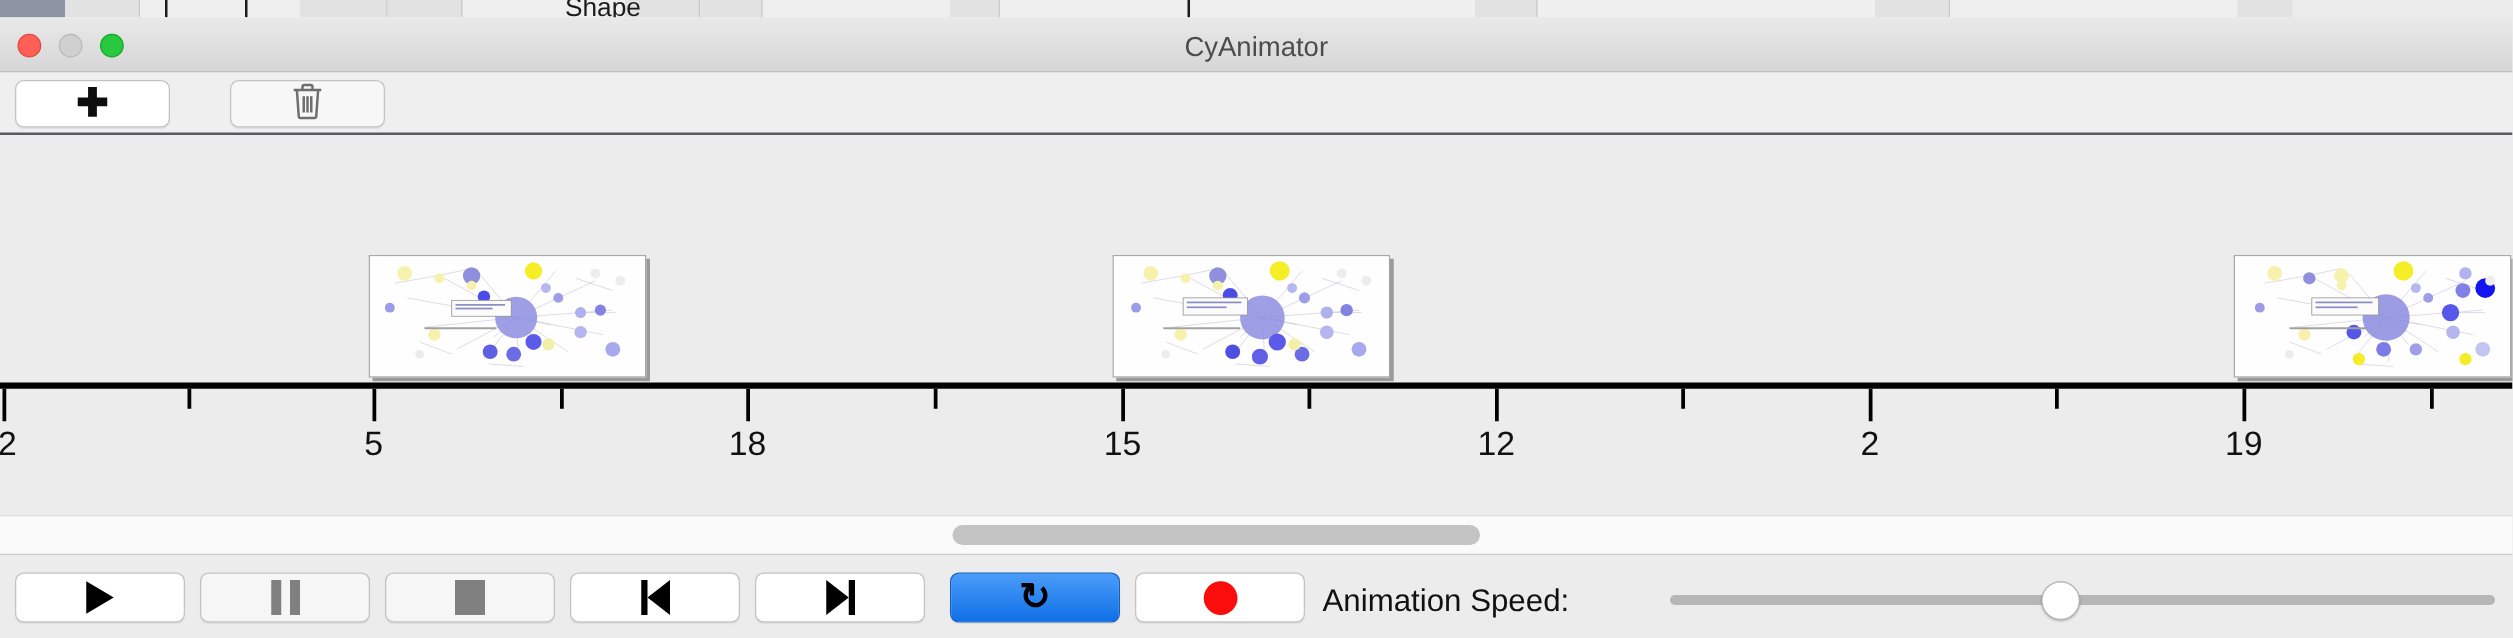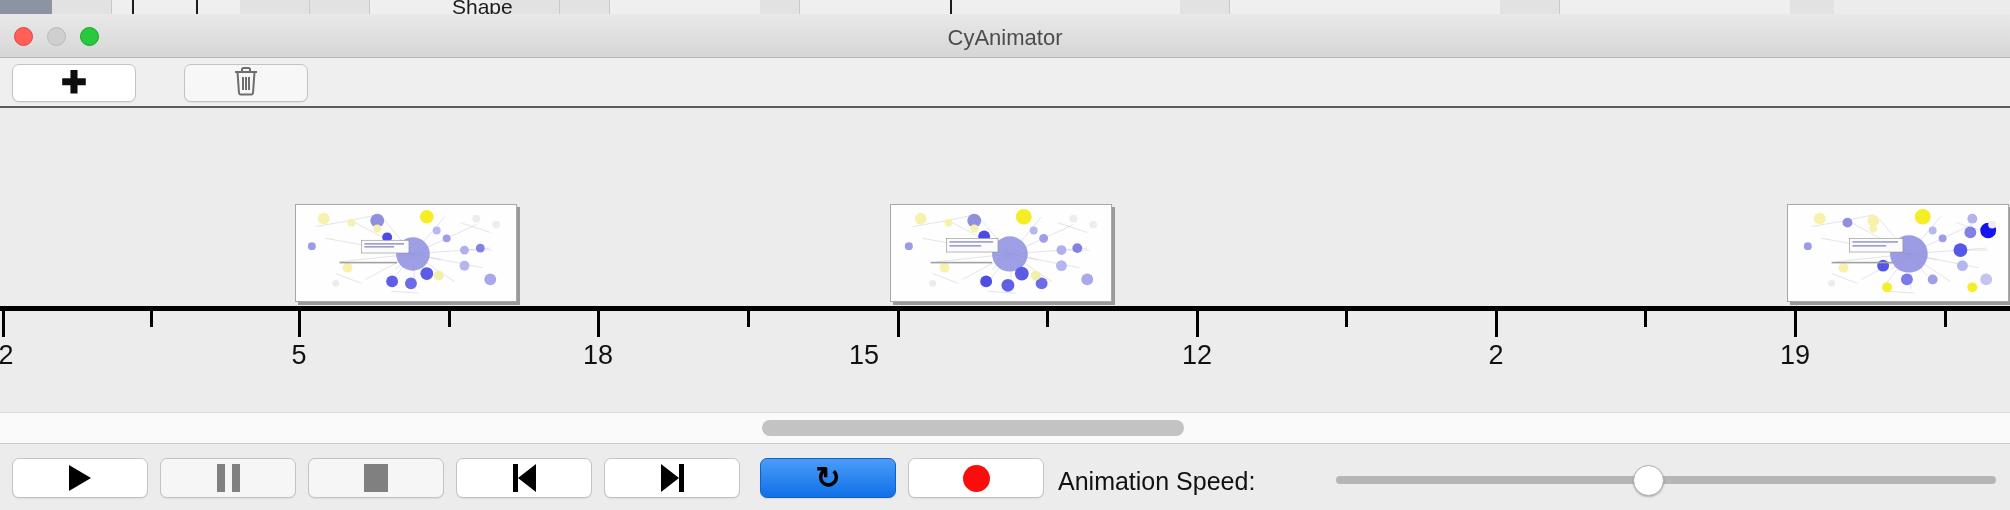--- a/index.html
+++ b/index.html
@@ -422,21 +422,21 @@
       <div class="tick major" style="left:1196px;"></div>
       <div class="tick minor" style="left:1345px;"></div>
       <div class="tick major" style="left:1495px;"></div>
       <div class="tick minor" style="left:1644px;"></div>
       <div class="tick major" style="left:1794px;"></div>
       <div class="tick minor" style="left:1944px;"></div>
 
       <div class="tick-label" style="left:6px;">2</div>
       <div class="tick-label" style="left:299px;">5</div>
       <div class="tick-label" style="left:598px;">18</div>
-      <div class="tick-label" style="left:864px;text-align:right;">15</div>
+      <div class="tick-label" style="left:898px;text-align:right;">15</div>
       <div class="tick-label" style="left:1197px;">12</div>
       <div class="tick-label" style="left:1496px;">2</div>
       <div class="tick-label" style="left:1795px;">19</div>
 
     </div>
   </div>
 
   <div class="hscroll">
     <div class="hscroll-thumb"></div>
   </div>

